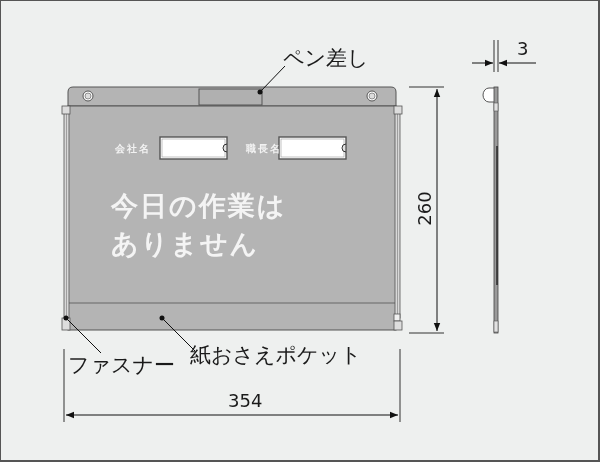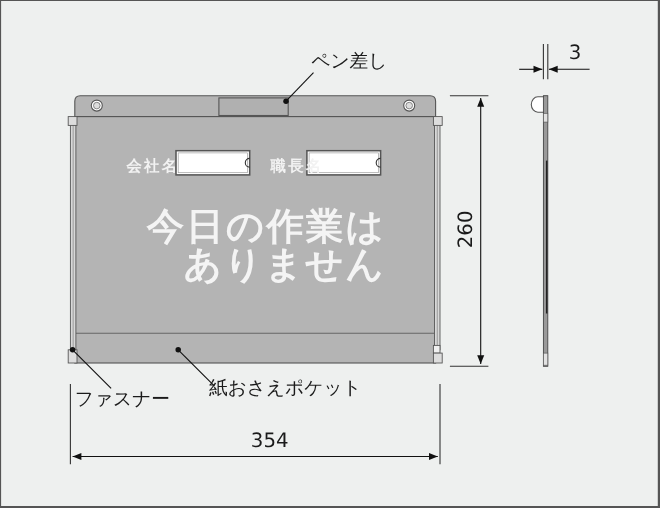--- a/index.html
+++ b/index.html
@@ -12,24 +12,24 @@
     position: absolute; left: 0; top: 0;
     width: 598px; height: 460px;
     border: 1px solid #555;
     border-left-width: 1px; border-top-width: 1px;
     border-right: 2px solid #555; border-bottom: 2px solid #555;
     box-sizing: border-box; width: 600px; height: 462px;
     background: #eef0ef;
   }
   svg { position: absolute; left: 0; top: 0; }
   .lbl { position: absolute; color: #1a1a1a; white-space: nowrap; }
-  .callout-label { font-size: 17px; }
+  .callout-label { font-size: 21px; }
   .dim-label { font-size: 18px; }
-  .board-small { position: absolute; color: #f2f2f2; font-size: 14px; font-weight: bold; letter-spacing: 2px; white-space: nowrap; }
-  .board-msg { position: absolute; color: #f4f4f4; font-size: 34px; font-weight: bold; letter-spacing: 2px; white-space: nowrap; text-align: right; width: 240px; line-height: 36px; }
+  .board-small { position: absolute; color: #f2f2f2; font-size: 10px; font-weight: bold; letter-spacing: 2px; white-space: nowrap; }
+  .board-msg { position: absolute; color: #f4f4f4; font-size: 27px; font-weight: bold; letter-spacing: 2px; white-space: nowrap; text-align: left; width: 240px; line-height: 36px; }
   .vertical { transform: rotate(-90deg); transform-origin: center center; }
 </style>
 </head>
 <body>
 
 <div class="frame"></div>
 
 <svg width="600" height="462" viewBox="0 0 600 462">
   <defs>
     <marker id="arr" viewBox="0 0 10 10" refX="10" refY="5" markerWidth="10" markerHeight="8" orient="auto-start-reverse">
@@ -115,21 +115,21 @@
     <line x1="494" y1="40" x2="494" y2="72" stroke="#333" stroke-width="1"></line>
     <line x1="498" y1="40" x2="498" y2="72" stroke="#333" stroke-width="1"></line>
     <line x1="472" y1="63" x2="493" y2="63" stroke="#111" stroke-width="1" marker-end="url(#arr)"></line>
     <line x1="536" y1="63" x2="499" y2="63" stroke="#111" stroke-width="1" marker-end="url(#arr)"></line>
   </g>
 </svg>
 
 <div class="board-small" style="left:115px; top:142px;">会社名</div>
 <div class="board-small" style="left:246px; top:142px;">職長名</div>
 <div class="board-msg" style="left:111px; top:188px;">今日の作業は</div>
-<div class="board-msg" style="left:111px; top:226px;font-family:Liberation Mono, monospace;">ありません</div>
+<div class="board-msg" style="left:111px; top:226px;">ありません</div>
 
 <div class="lbl callout-label" style="left:283px; top:44px;">ペン差し</div>
 <div class="lbl callout-label" style="left:68px; top:351px;">ファスナー</div>
 <div class="lbl callout-label" style="left:190px; top:341px;">紙おさえポケット</div>
 
 <div class="lbl dim-label" style="left:228px; top:390px;">354</div>
 <div class="lbl dim-label vertical" style="left:406px; top:198px; width:36px; text-align:center;">260</div>
 <div class="lbl dim-label" style="left:517px; top:38px;">3</div>
 
 </body></html>

